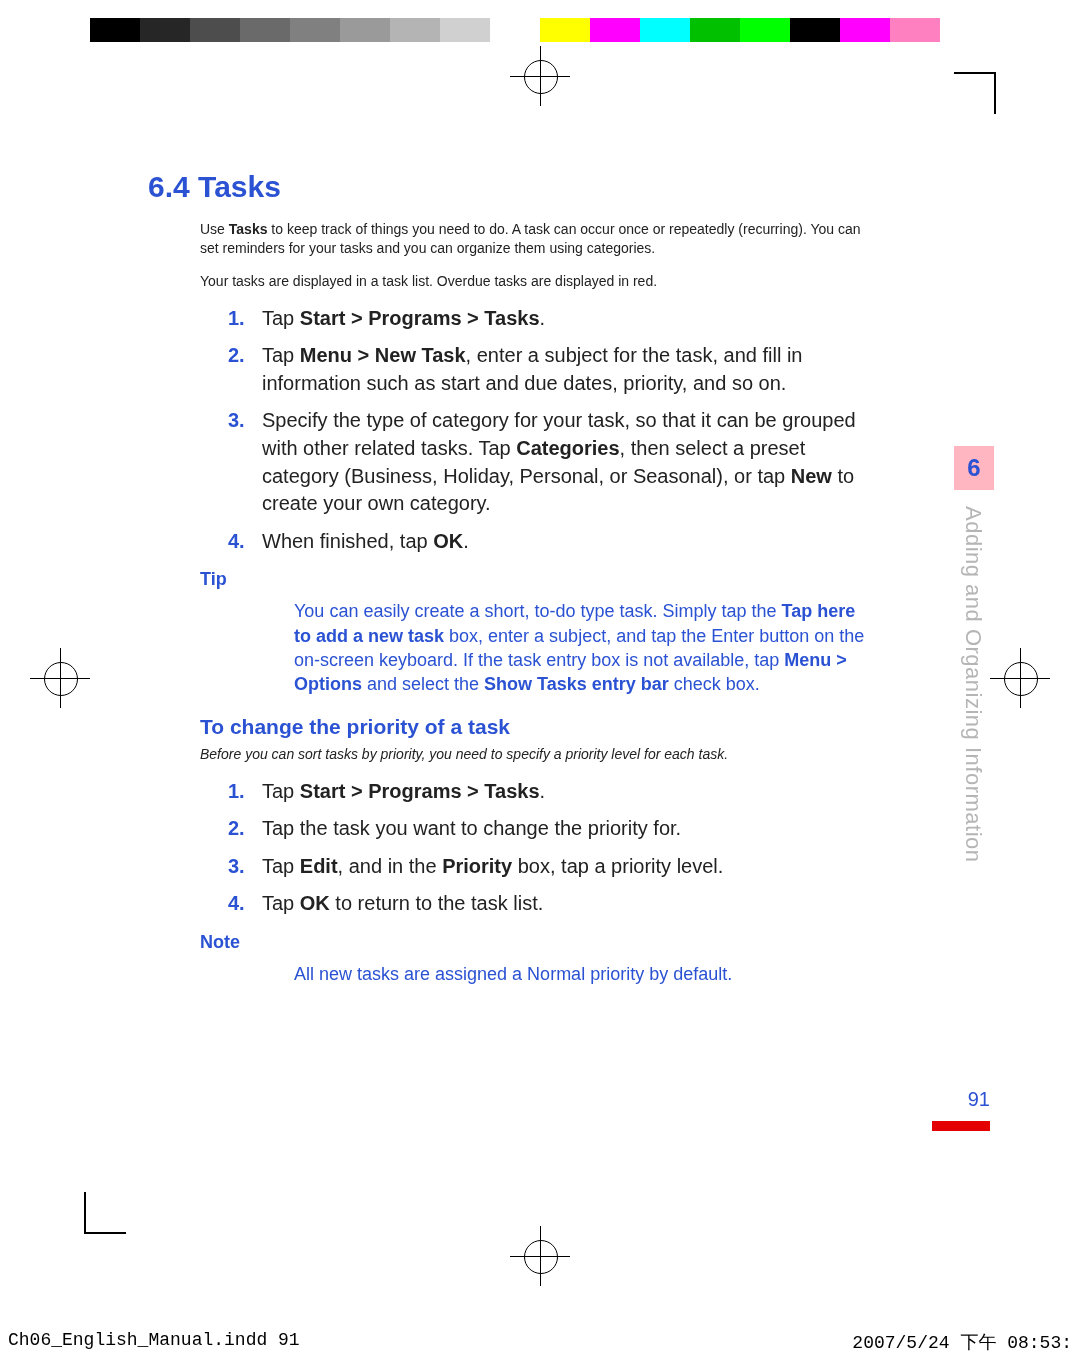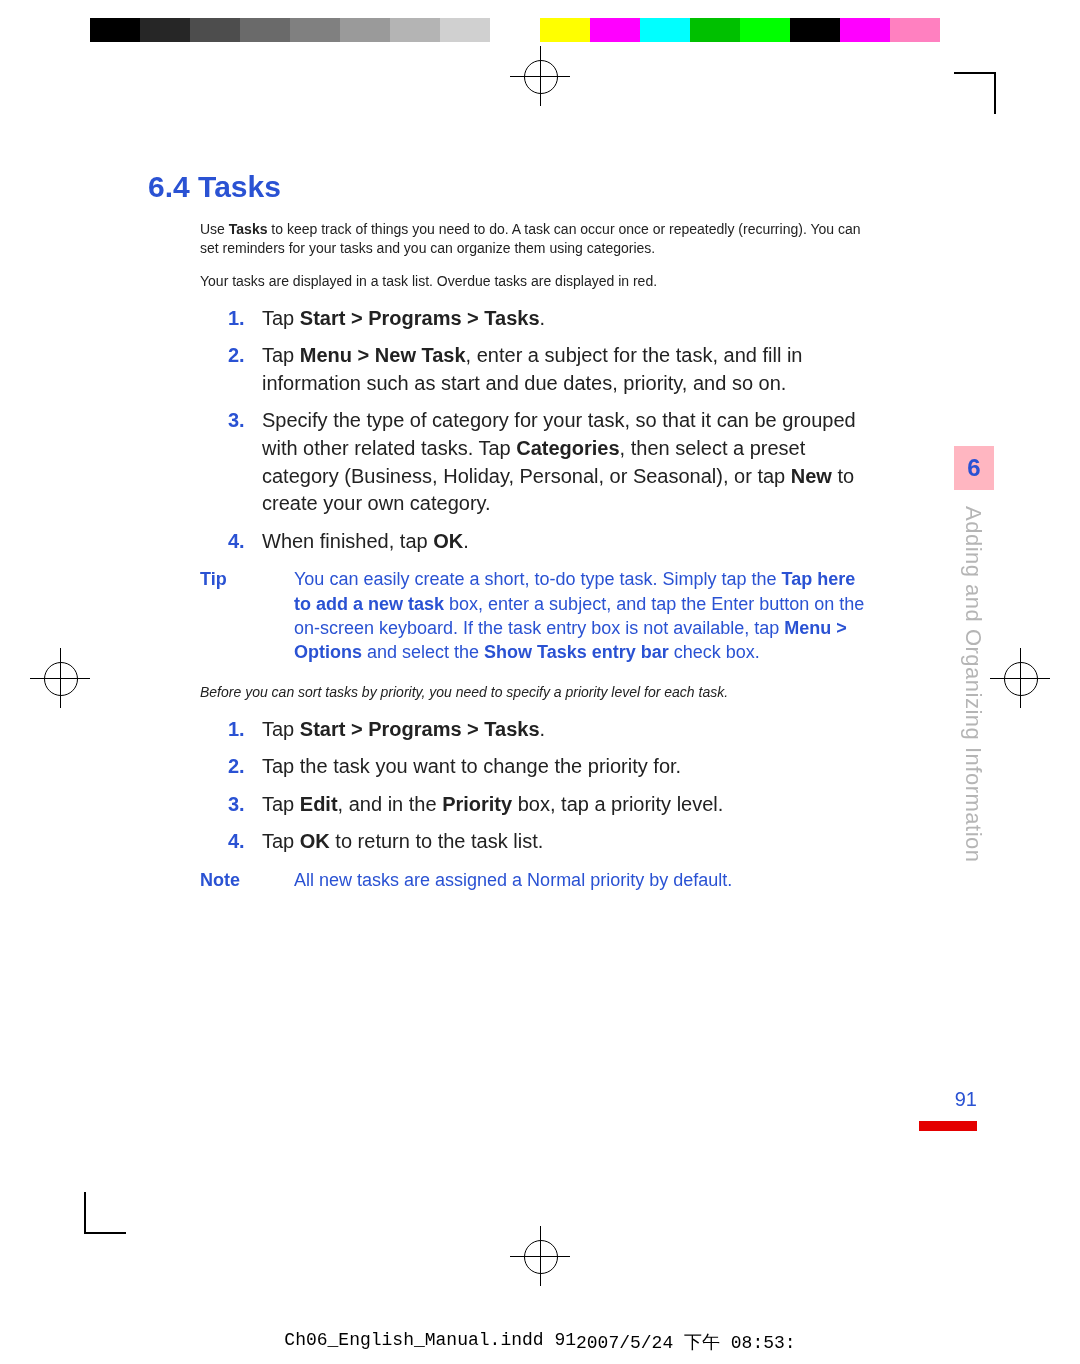--- a/index.html
+++ b/index.html
@@ -22,29 +22,29 @@
   h1.section-title{font-size:30px;font-weight:600;color:#2a52d3;margin:0 0 16px 0;}
   .body-text{font-size:14px;line-height:1.35;margin:0 0 14px 0;text-indent:0;}
   .body-text .bold{font-weight:600;}
   h2.sub{font-size:21px;color:#2a52d3;font-weight:600;margin:14px 0 6px 0;}
   ol.steps{margin:0 0 12px 0;padding:0 0 0 58px;list-style:none;}
   ol.steps li{font-size:20px;line-height:1.38;margin-bottom:10px;position:relative;padding-left:4px;}
   ol.steps li .num{position:absolute;left:-30px;font-weight:700;color:#2a52d3;}
   ol.steps li .bold{font-weight:600;}
   .tipnote{display:flex;gap:32px;font-size:18px;color:#2a52d3;line-height:1.35;margin:4px 0 18px 0;}
   .tipnote .label{font-weight:700;min-width:62px;}
-  .tipnote .text{flex:1;}
+  .tipnote .text{flex:1;margin-top:32px;}
   .tipnote .text .bold{font-weight:600;}
   .side{position:absolute;top:446px;right:86px;width:40px;height:480px;}
   .side .tab{width:40px;height:44px;background:#ffb6c1;color:#2a52d3;font-size:24px;font-weight:600;display:flex;align-items:center;justify-content:center;}
   .side .chapter{position:absolute;top:60px;right:8px;writing-mode:vertical-rl;font-size:22px;color:#b5b5b5;letter-spacing:0.5px;white-space:nowrap;}
-  .pagenum-box{position:absolute;right:103px;top:1088px;text-align:right;}
+  .pagenum-box{position:absolute;right:90px;top:1088px;text-align:right;}
   .pagenum{font-size:20px;color:#2a52d3;}
   .redbar{width:58px;height:10px;background:#e40000;margin-top:10px;margin-left:auto;}
-  .footer{position:absolute;bottom:10px;left:0;right:0;display:flex;justify-content:center;padding:0 8px;font-family:"Courier New",monospace;font-size:18px;color:#000;}
+  .footer{position:absolute;bottom:10px;left:0;right:0;display:flex;justify-content:space-between;padding:0 8px;font-family:"Courier New",monospace;font-size:18px;color:#000;}
 </style>
 </head>
 <body>
 
 <div class="page">
   <div class="color-bar" id="colorbar">
       <div style="background: rgb(0, 0, 0);"></div>
       <div style="background: rgb(38, 38, 38);"></div>
       <div style="background: rgb(77, 77, 77);"></div>
       <div style="background: rgb(106, 106, 106);"></div>
@@ -98,20 +98,21 @@
         <li><span class="num">4.</span><span>When finished, tap </span><span class="bold">OK</span><span>.</span></li>
       </ol>
 
     <div class="tipnote" style="padding-left:52px;">
       <div class="label">Tip</div>
       <div class="text">
         <span>You can easily create a short, to-do type task. Simply tap the </span><span class="bold">Tap here to add a new task</span><span> box, enter a subject, and tap the Enter button on the on-screen keyboard. If the task entry box is not available, tap </span><span class="bold">Menu &gt; Options</span><span> and select the </span><span class="bold">Show Tasks entry bar</span><span> check box.</span>
       </div>
     </div>
 
+    <h2 class="sub" style="padding-left:52px;">To change the priority of a task</h2>
     <p class="body-text" style="padding-left:52px;font-style:italic;">Before you can sort tasks by priority, you need to specify a priority level for each task.</p>
     <ol class="steps" style="padding-left:110px;" id="steps-priority">
         <li><span class="num">1.</span><span>Tap </span><span class="bold">Start &gt; Programs &gt; Tasks</span><span>.</span></li>
         <li><span class="num">2.</span><span>Tap the task you want to change the priority for.</span></li>
         <li><span class="num">3.</span><span>Tap </span><span class="bold">Edit</span><span>, and in the </span><span class="bold">Priority</span><span> box, tap a priority level.</span></li>
         <li><span class="num">4.</span><span>Tap </span><span class="bold">OK</span><span> to return to the task list.</span></li>
       </ol>
 
     <div class="tipnote" style="padding-left:52px;">
       <div class="label">Note</div>

